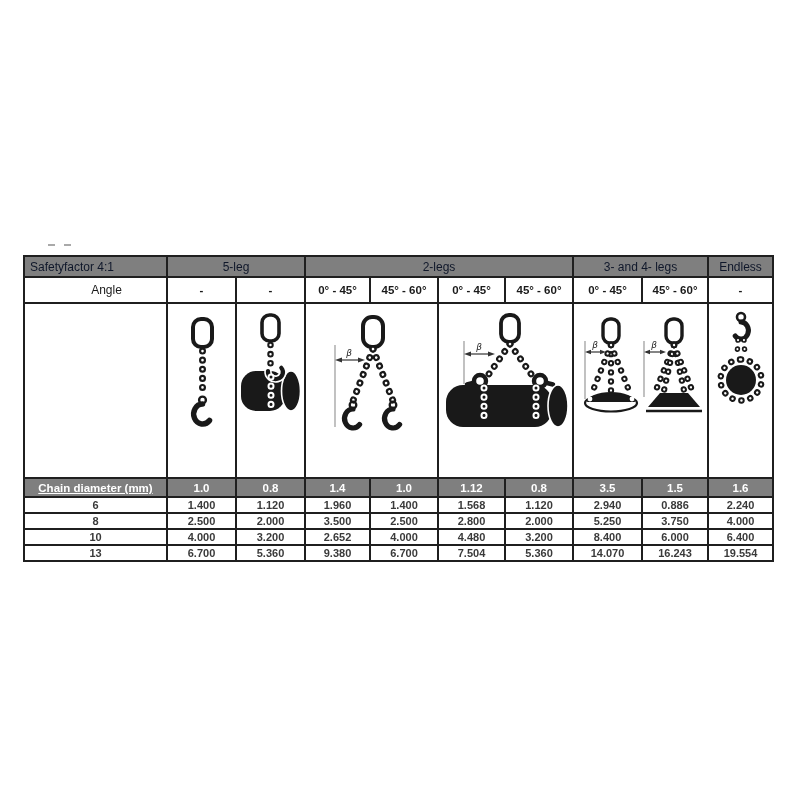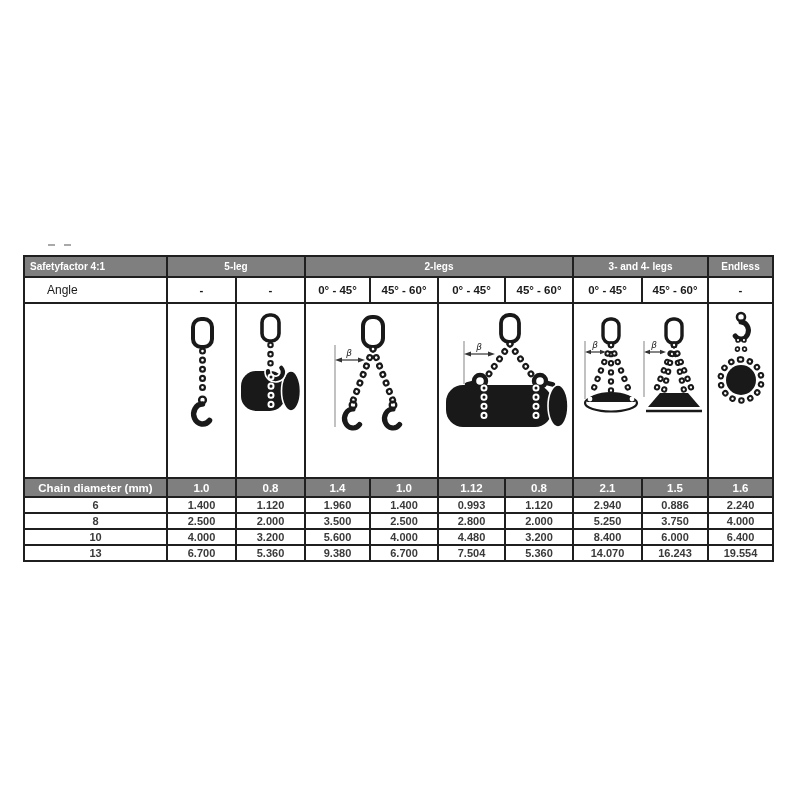--- a/index.html
+++ b/index.html
@@ -24,49 +24,49 @@
   }
   .sling-table td {
     border:2px solid #1f1f1f;
     padding:0;
     text-align:center;
     overflow:hidden;
     color:#1a1a1a;
   }
   tr.group-row td {
     background:#7f7f7f;
-    color:#ffffff;
-    font-weight:bold;
-    font-size:10px;
+    color:#0f172a;
+    font-weight:normal;
+    font-size:12px;
     height:19px;
   }
   td.corner-cell { text-align:left; padding-left:5px; }
   tr.angle-row td {
     height:24px;
     font-size:11.5px;
     font-weight:bold;
   }
   tr.angle-row td.row-label {
-    text-align:left; padding-left:22px;
+    text-align:center; padding-left:22px;
     font-weight:normal; font-size:12px;
   }
   tr.figure-row td {
     height:168px;
     vertical-align:top;
     padding-top:5px;
   }
   tr.figure-row svg { display:block; margin:0 auto; }
   tr.factor-row td {
     background:#7f7f7f;
     color:#ffffff;
     font-weight:bold;
     font-size:11.5px;
     height:17px;
   }
-  tr.factor-row td.row-label { text-align:center; }
+  tr.factor-row td.row-label { text-align:center;text-decoration:underline; }
   tr.data-row td {
     height:14px;
     font-size:11px;
     font-weight:bold;
     color:#3a3a3a;
   }
   
   .ink { stroke:#191919; fill:none; }
   .ink-fill { fill:#191919; stroke:none; }
   .chain-main { stroke:#191919; fill:none; stroke-linecap:round; stroke-dasharray:0.1 9; }
@@ -266,32 +266,32 @@
   </tr>
 
   <tr class="factor-row">
     <td class="row-label">Chain diameter (mm)</td>
     <td>1.0</td>
     <td>0.8</td>
     <td>1.4</td>
     <td>1.0</td>
     <td>1.12</td>
     <td>0.8</td>
-    <td>2.1</td>
+    <td>3.5</td>
     <td>1.5</td>
     <td>1.6</td>
   </tr>
 
   <tr class="data-row">
     <td>6</td>
     <td>1.400</td>
     <td>1.120</td>
     <td>1.960</td>
     <td>1.400</td>
-    <td>0.993</td>
+    <td>1.568</td>
     <td>1.120</td>
     <td>2.940</td>
     <td>0.886</td>
     <td>2.240</td>
   </tr>
   <tr class="data-row">
     <td>8</td>
     <td>2.500</td>
     <td>2.000</td>
     <td>3.500</td>
@@ -299,21 +299,21 @@
     <td>2.800</td>
     <td>2.000</td>
     <td>5.250</td>
     <td>3.750</td>
     <td>4.000</td>
   </tr>
   <tr class="data-row">
     <td>10</td>
     <td>4.000</td>
     <td>3.200</td>
-    <td>5.600</td>
+    <td>2.652</td>
     <td>4.000</td>
     <td>4.480</td>
     <td>3.200</td>
     <td>8.400</td>
     <td>6.000</td>
     <td>6.400</td>
   </tr>
   <tr class="data-row">
     <td>13</td>
     <td>6.700</td>

